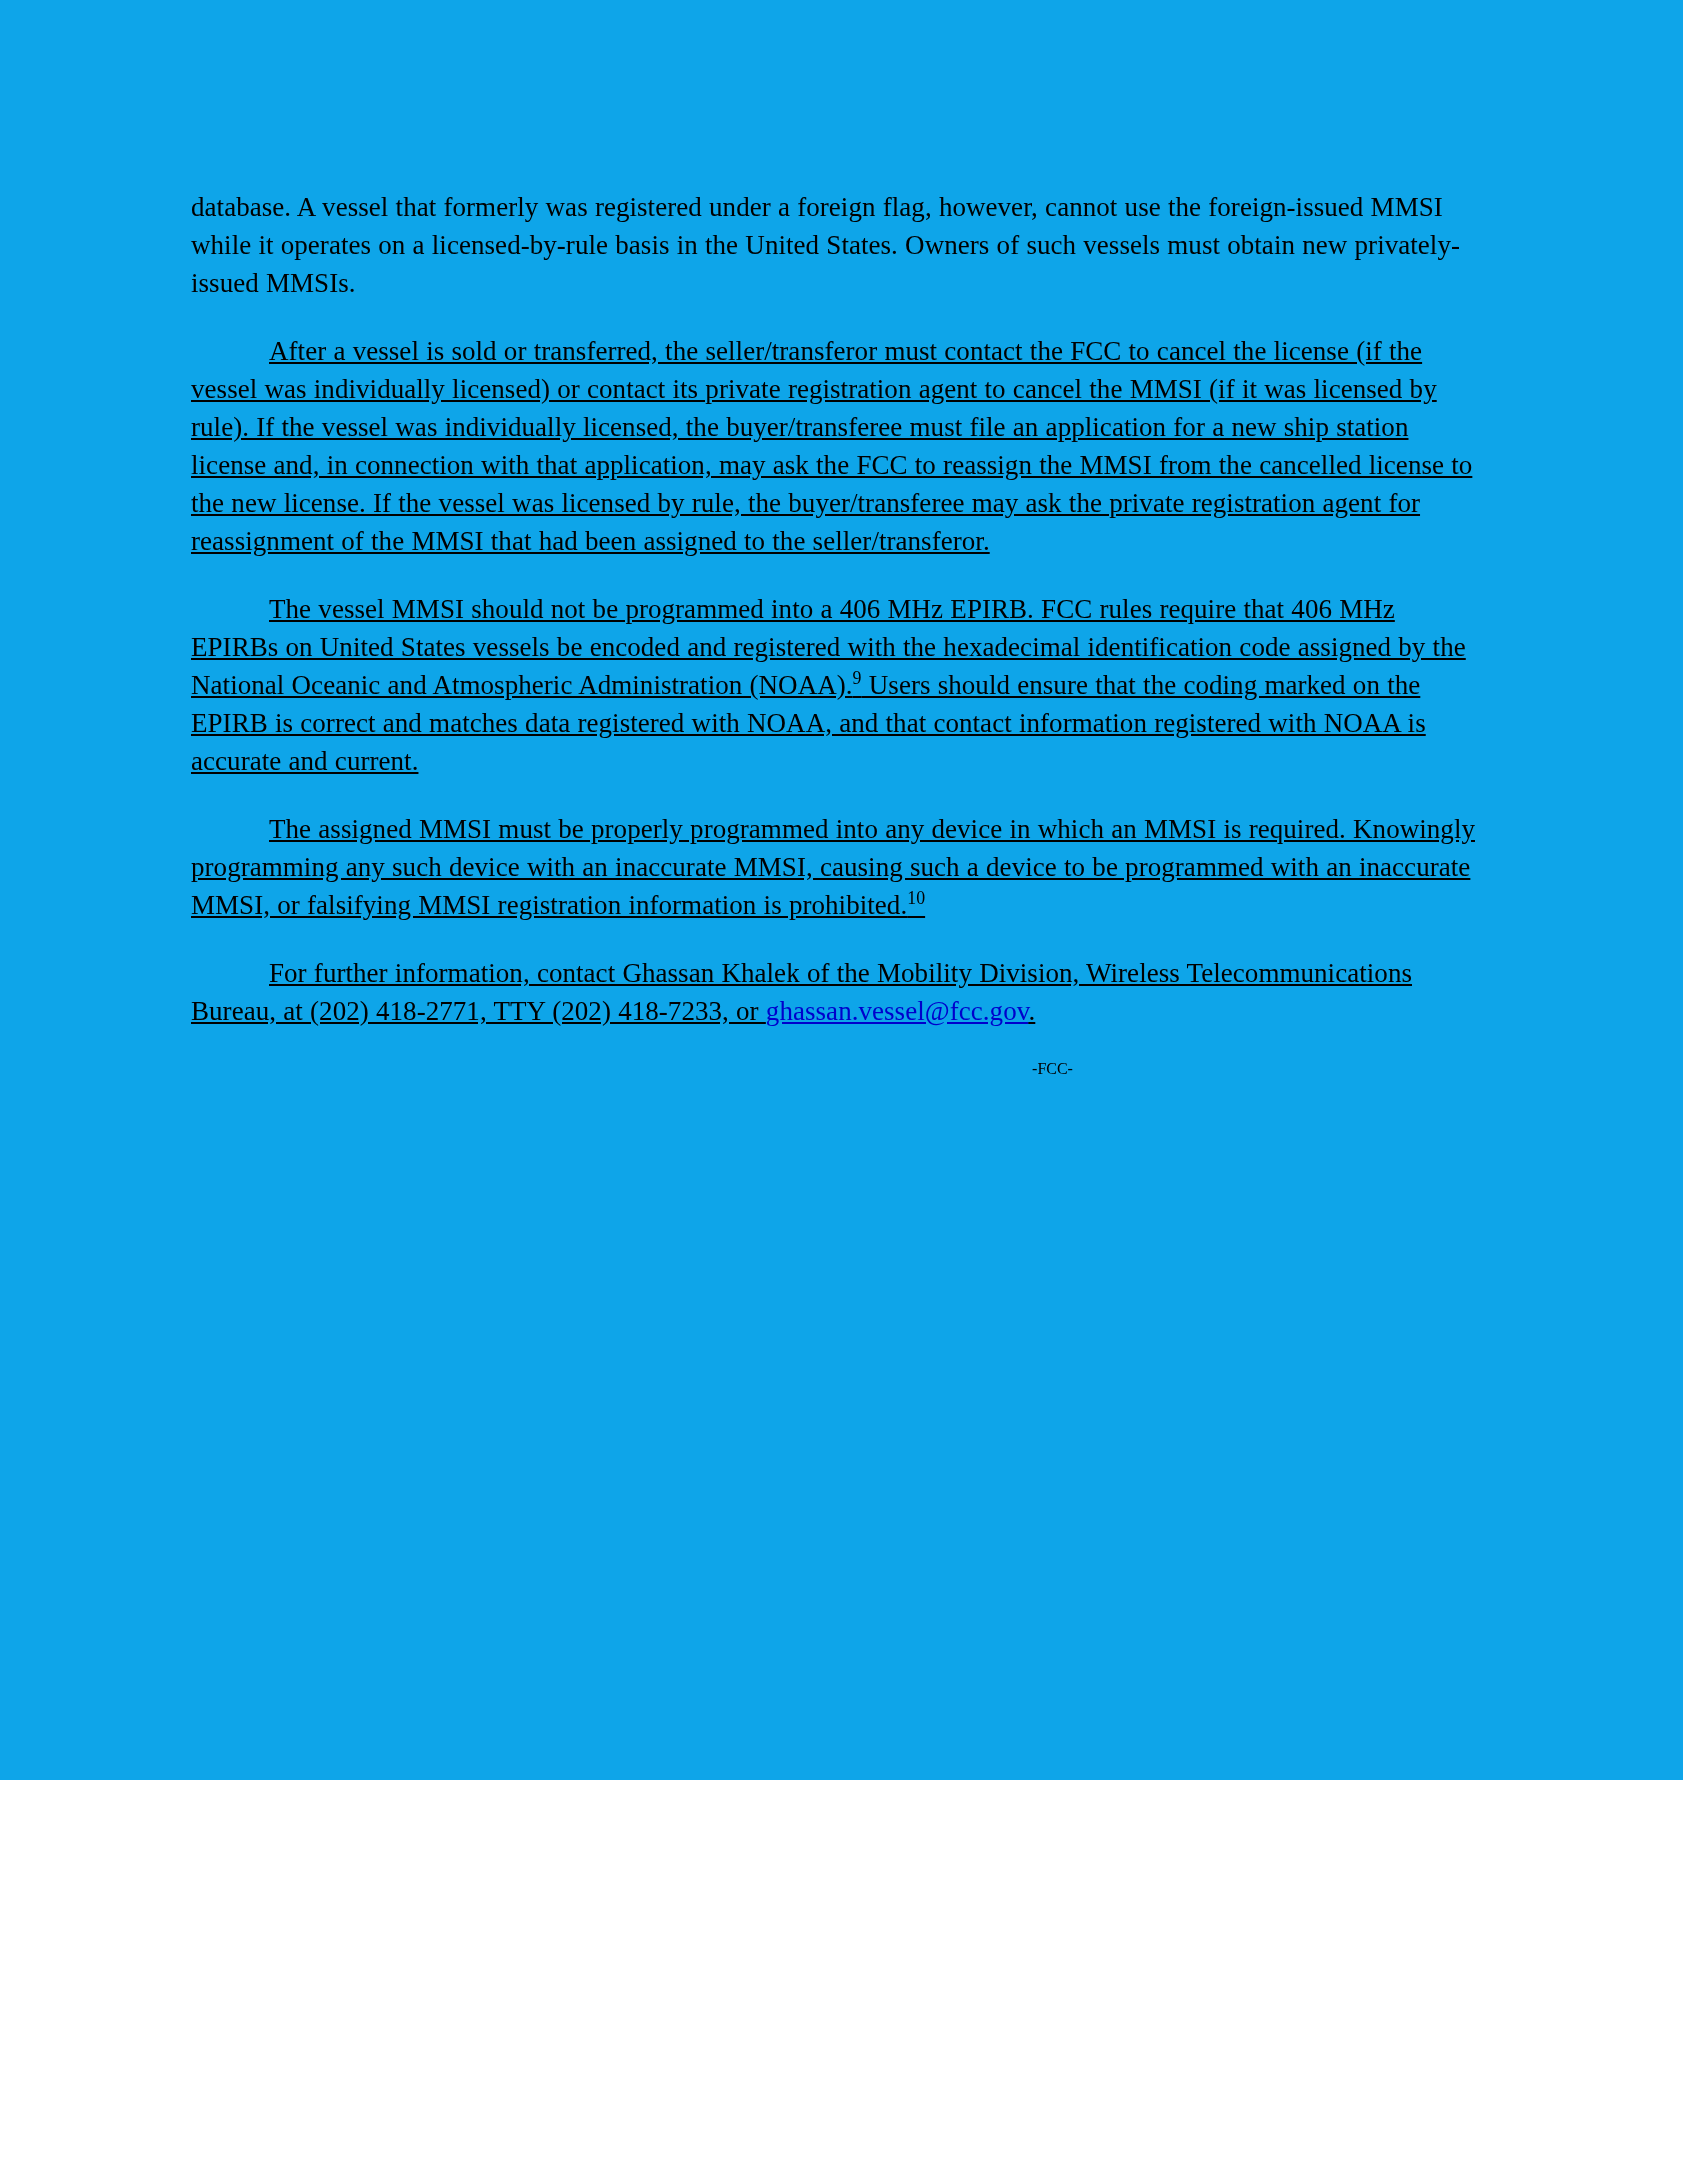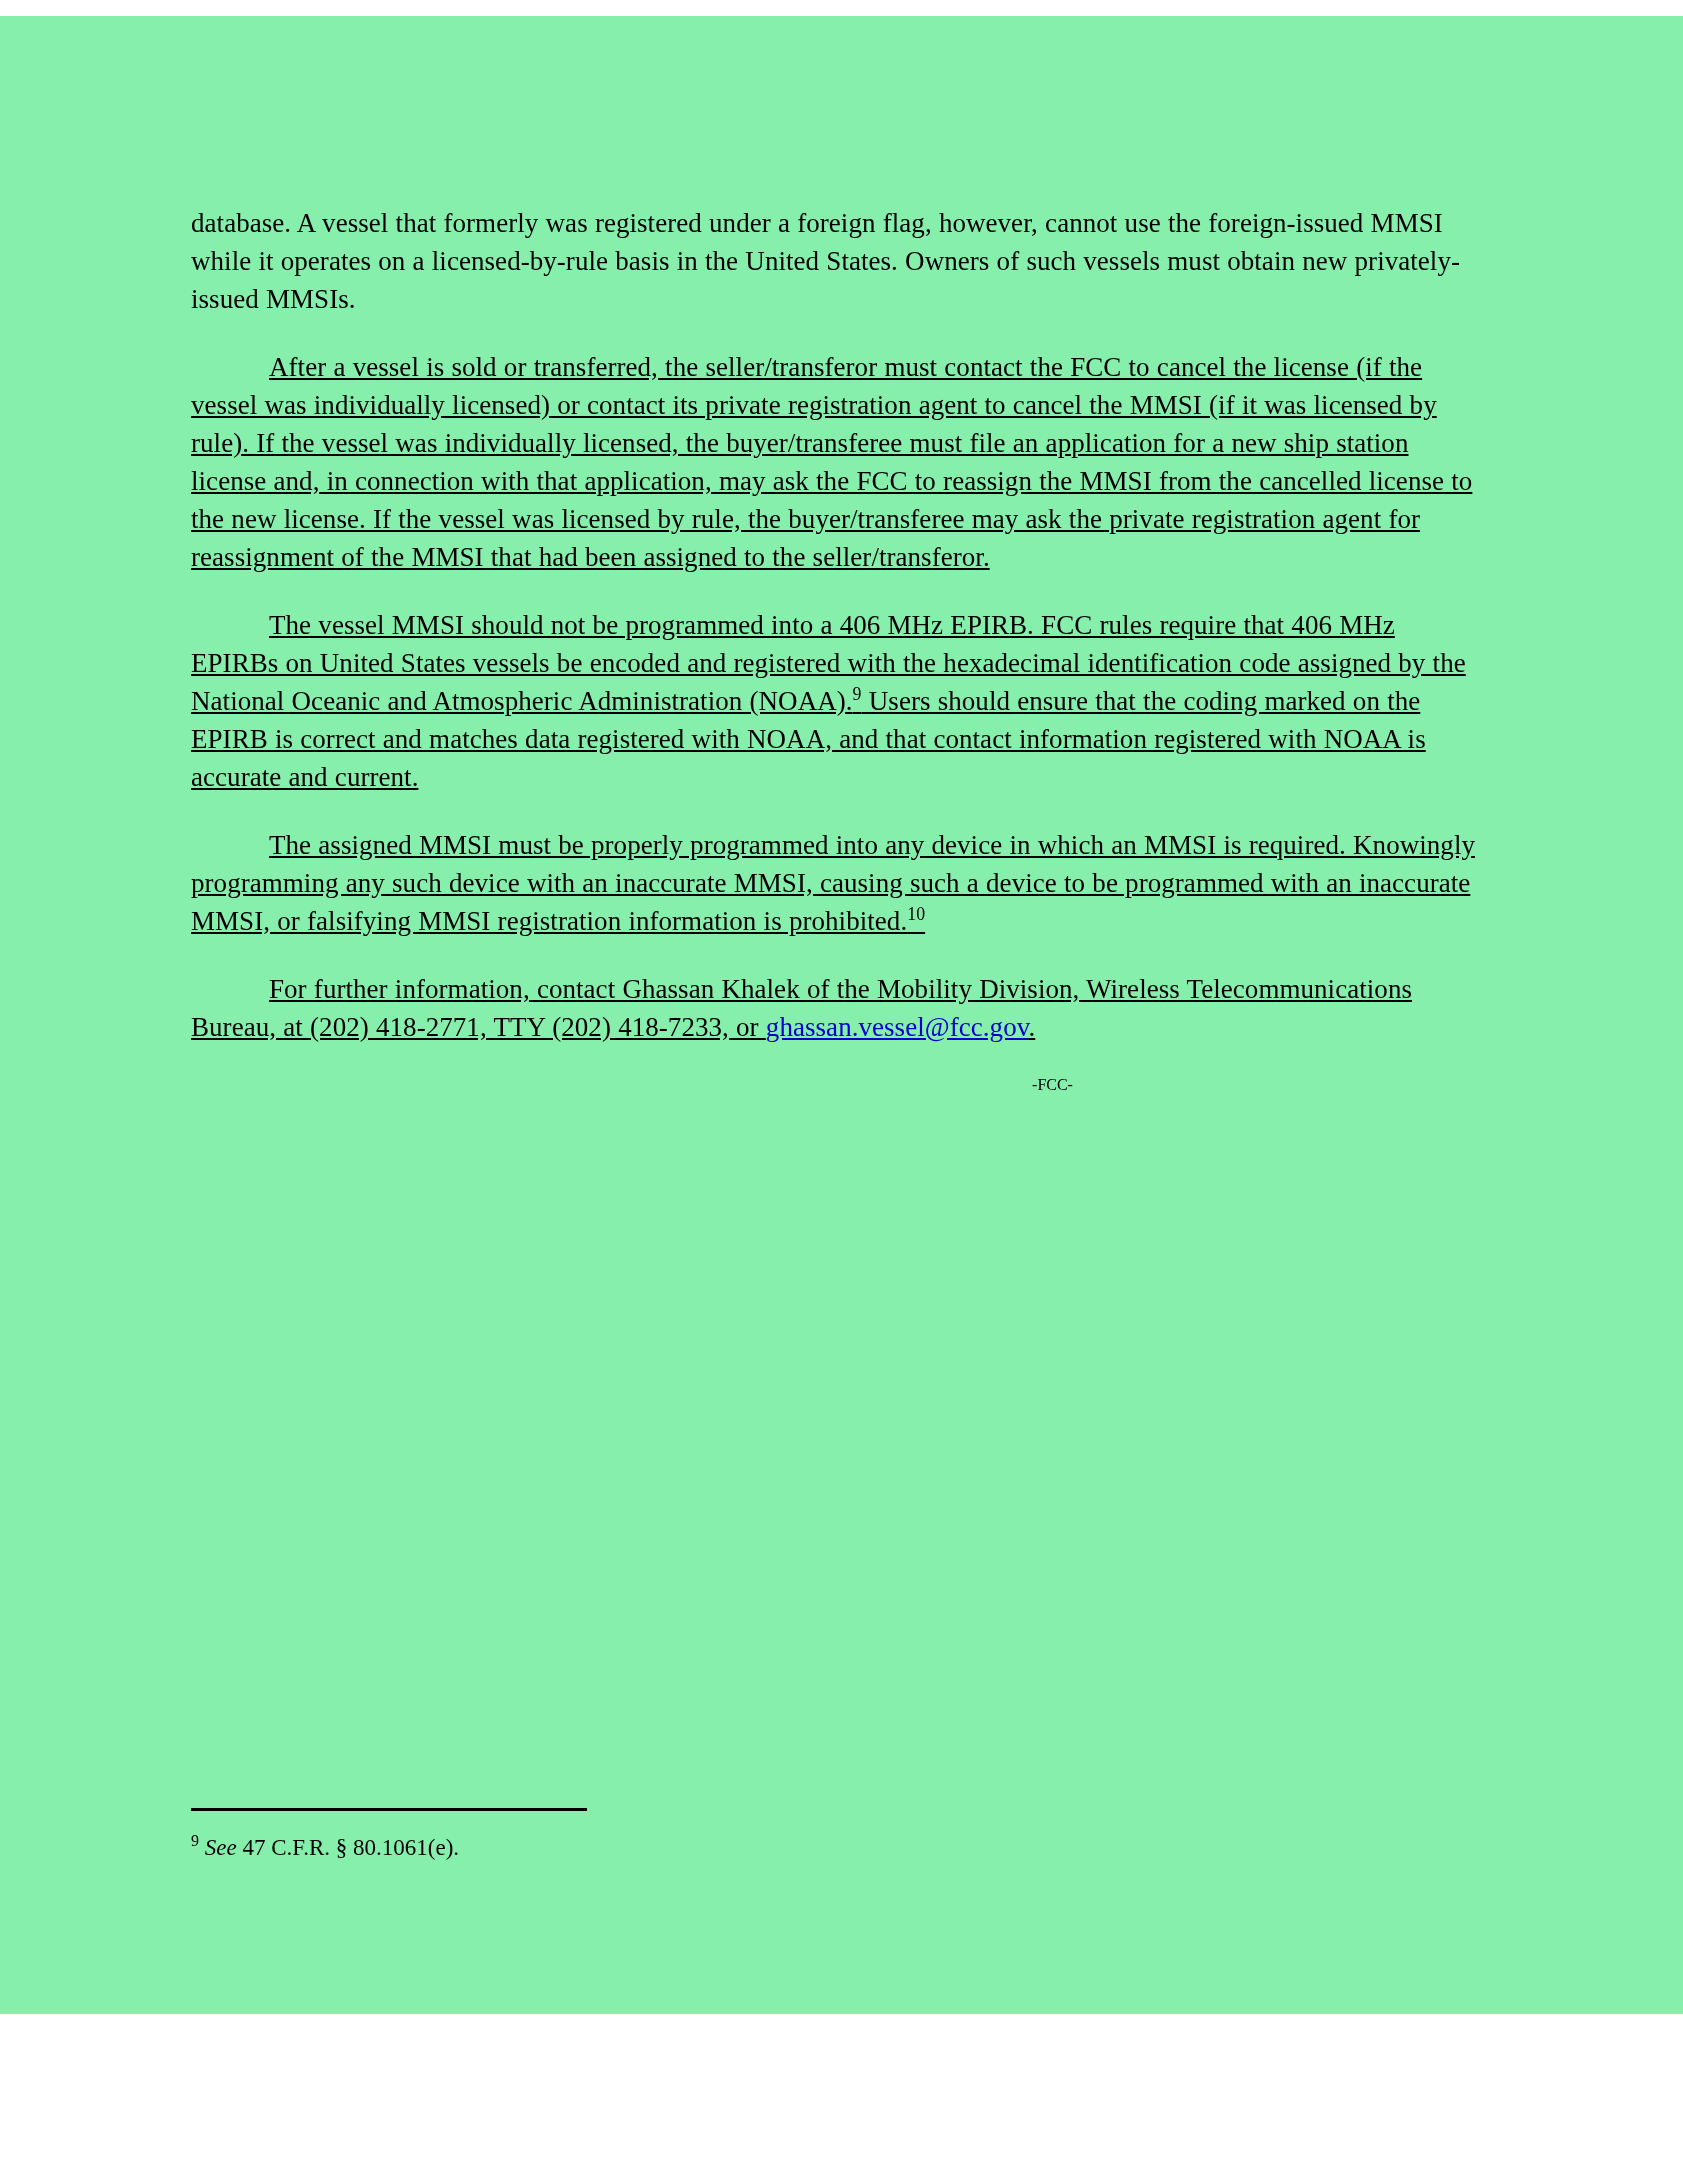--- a/index.html
+++ b/index.html
@@ -4,23 +4,23 @@
 <title>FCC Public Notice Page</title>
 <style>
   html, body {
     margin: 0;
     padding: 0;
     background: #ffffff;
   }
   .page {
     position: relative;
     width: 1683px;
-    height: 1998px;
-    background: #86efac;
-    margin: 16px auto;
+    height: 1780px;
+    background: #0ea5e9;
+    margin: 0 auto;
     overflow: hidden;
     box-sizing: border-box;
     font-family: "Liberation Serif", "DejaVu Serif", serif;
     color: #000000;
   }
   .content {
     position: absolute;
     left: 191px;
     top: 188px;
     width: 1287px;

